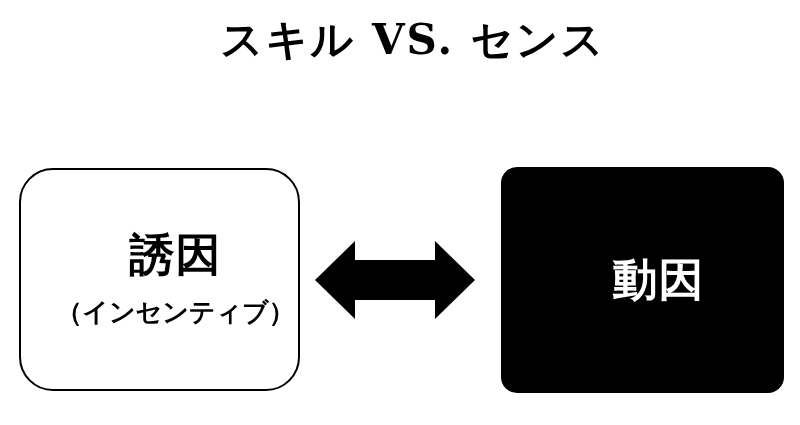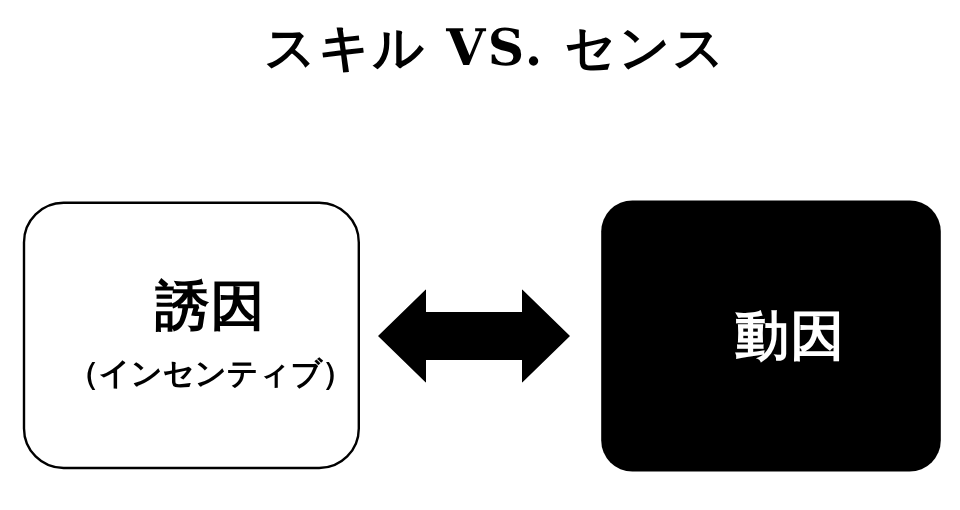--- a/index.html
+++ b/index.html
@@ -47,21 +47,21 @@
     border: 2px solid #000000;
     border-radius: 34px;
     color: #000000;
   }
   .box-right {
     left: 501px;
     top: 167px;
     width: 283px;
     height: 226px;
     background: #000000;
-    border-radius: 26px;
+    border-radius: 16px;
     color: #ffffff;
   }
   .box-main {
     font-size: 45px;
     line-height: 1.05;
     font-weight: bold;
     letter-spacing: 1px;
   }
   .box-sub {
     font-size: 26px;

